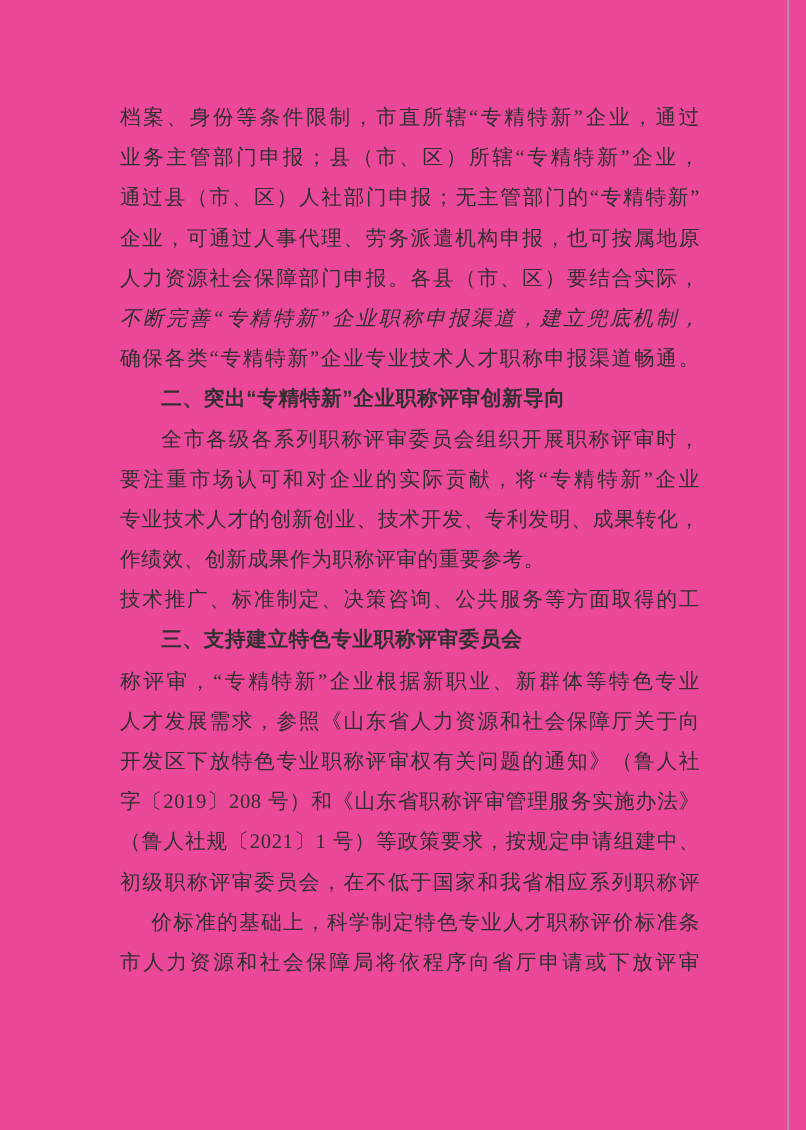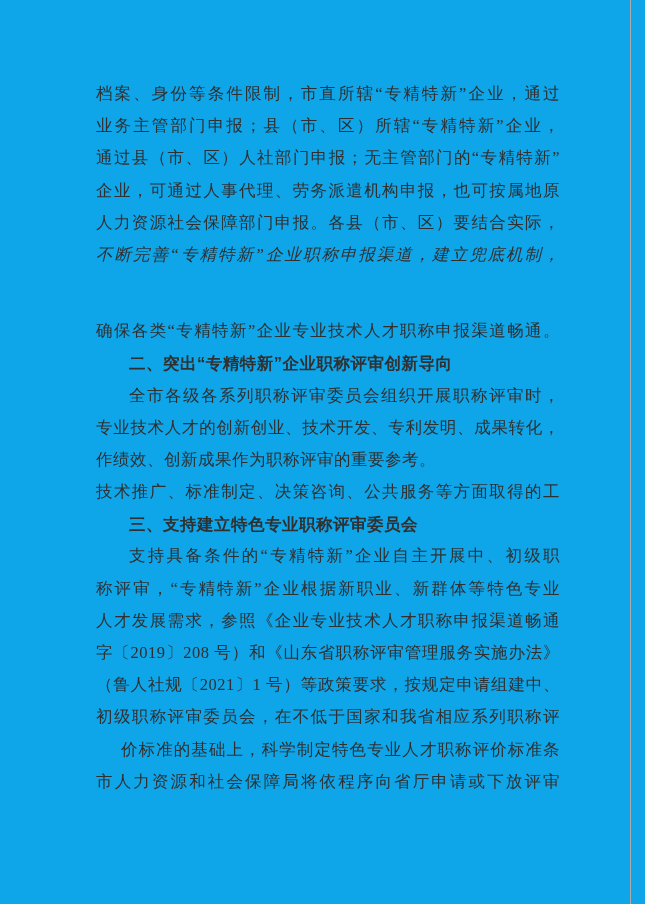--- a/index.html
+++ b/index.html
@@ -50,38 +50,39 @@
     font-family: "Liberation Sans", "DejaVu Sans", sans-serif;
     font-weight: bold;
     font-size: 16.5px;
     text-align: left;
     text-align-last: left;
   }
 </style>
 </head>
 <body>
 
-<div class="page" style="background: #0ea5e9;">
+<div class="page" style="background: #ec4899;">
   <div class="content">
       <div class="line justify" style="color: rgb(48, 48, 48);">档案、身份等条件限制，市直所辖“专精特新”企业，通过</div>
       <div class="line justify" style="color: rgb(48, 48, 48);">业务主管部门申报；县（市、区）所辖“专精特新”企业，</div>
       <div class="line justify" style="color: rgb(48, 48, 48);">通过县（市、区）人社部门申报；无主管部门的“专精特新”</div>
       <div class="line justify" style="color: rgb(48, 48, 48);">企业，可通过人事代理、劳务派遣机构申报，也可按属地原</div>
       <div class="line justify" style="color: rgb(48, 48, 48);">人力资源社会保障部门申报。各县（市、区）要结合实际，</div>
       <div class="line justify" style="color: rgb(48, 48, 48); font-style: italic;">不断完善“专精特新”企业职称申报渠道，建立兜底机制，</div>
-      <div class="line justify" style="color: rgb(48, 48, 48); margin-top: 44px;">确保各类“专精特新”企业专业技术人才职称申报渠道畅通。</div>
+      <div class="line justify" style="color: rgb(48, 48, 48);">确保各类“专精特新”企业专业技术人才职称申报渠道畅通。</div>
       <div class="line heading indent" style="color: rgb(48, 48, 48);">二、突出“专精特新”企业职称评审创新导向</div>
       <div class="line indent justify" style="color: rgb(48, 48, 48);">全市各级各系列职称评审委员会组织开展职称评审时，</div>
+      <div class="line justify" style="color: rgb(48, 48, 48);">要注重市场认可和对企业的实际贡献，将“专精特新”企业</div>
       <div class="line justify" style="color: rgb(48, 48, 48);">专业技术人才的创新创业、技术开发、专利发明、成果转化，</div>
       <div class="line" style="color: rgb(48, 48, 48);">作绩效、创新成果作为职称评审的重要参考。</div>
       <div class="line justify" style="color: rgb(48, 48, 48);">技术推广、标准制定、决策咨询、公共服务等方面取得的工</div>
       <div class="line heading indent" style="color: rgb(48, 48, 48);">三、支持建立特色专业职称评审委员会</div>
-      <div class="line indent justify" style="color: rgb(48, 48, 48);">支持具备条件的“专精特新”企业自主开展中、初级职</div>
       <div class="line justify" style="color: rgb(48, 48, 48);">称评审，“专精特新”企业根据新职业、新群体等特色专业</div>
-      <div class="line justify" style="color: rgb(48, 48, 48);">人才发展需求，参照《企业专业技术人才职称申报渠道畅通</div>
+      <div class="line justify" style="color: rgb(48, 48, 48);">人才发展需求，参照《山东省人力资源和社会保障厅关于向</div>
+      <div class="line justify" style="color: rgb(48, 48, 48);">开发区下放特色专业职称评审权有关问题的通知》（鲁人社</div>
       <div class="line justify" style="color: rgb(48, 48, 48);">字〔2019〕208 号）和《山东省职称评审管理服务实施办法》</div>
       <div class="line justify" style="color: rgb(48, 48, 48);">（鲁人社规〔2021〕1 号）等政策要求，按规定申请组建中、</div>
       <div class="line justify" style="color: rgb(48, 48, 48);">初级职称评审委员会，在不低于国家和我省相应系列职称评</div>
       <div class="line justify" style="color: rgb(48, 48, 48); margin-left: 25px;">价标准的基础上，科学制定特色专业人才职称评价标准条件，</div>
       <div class="line justify" style="color: rgb(48, 48, 48);">市人力资源和社会保障局将依程序向省厅申请或下放评审</div>
     </div>
   <div class="scan-edge" style="background: rgb(171, 171, 171);"></div>
 </div>
 
 </body></html>

